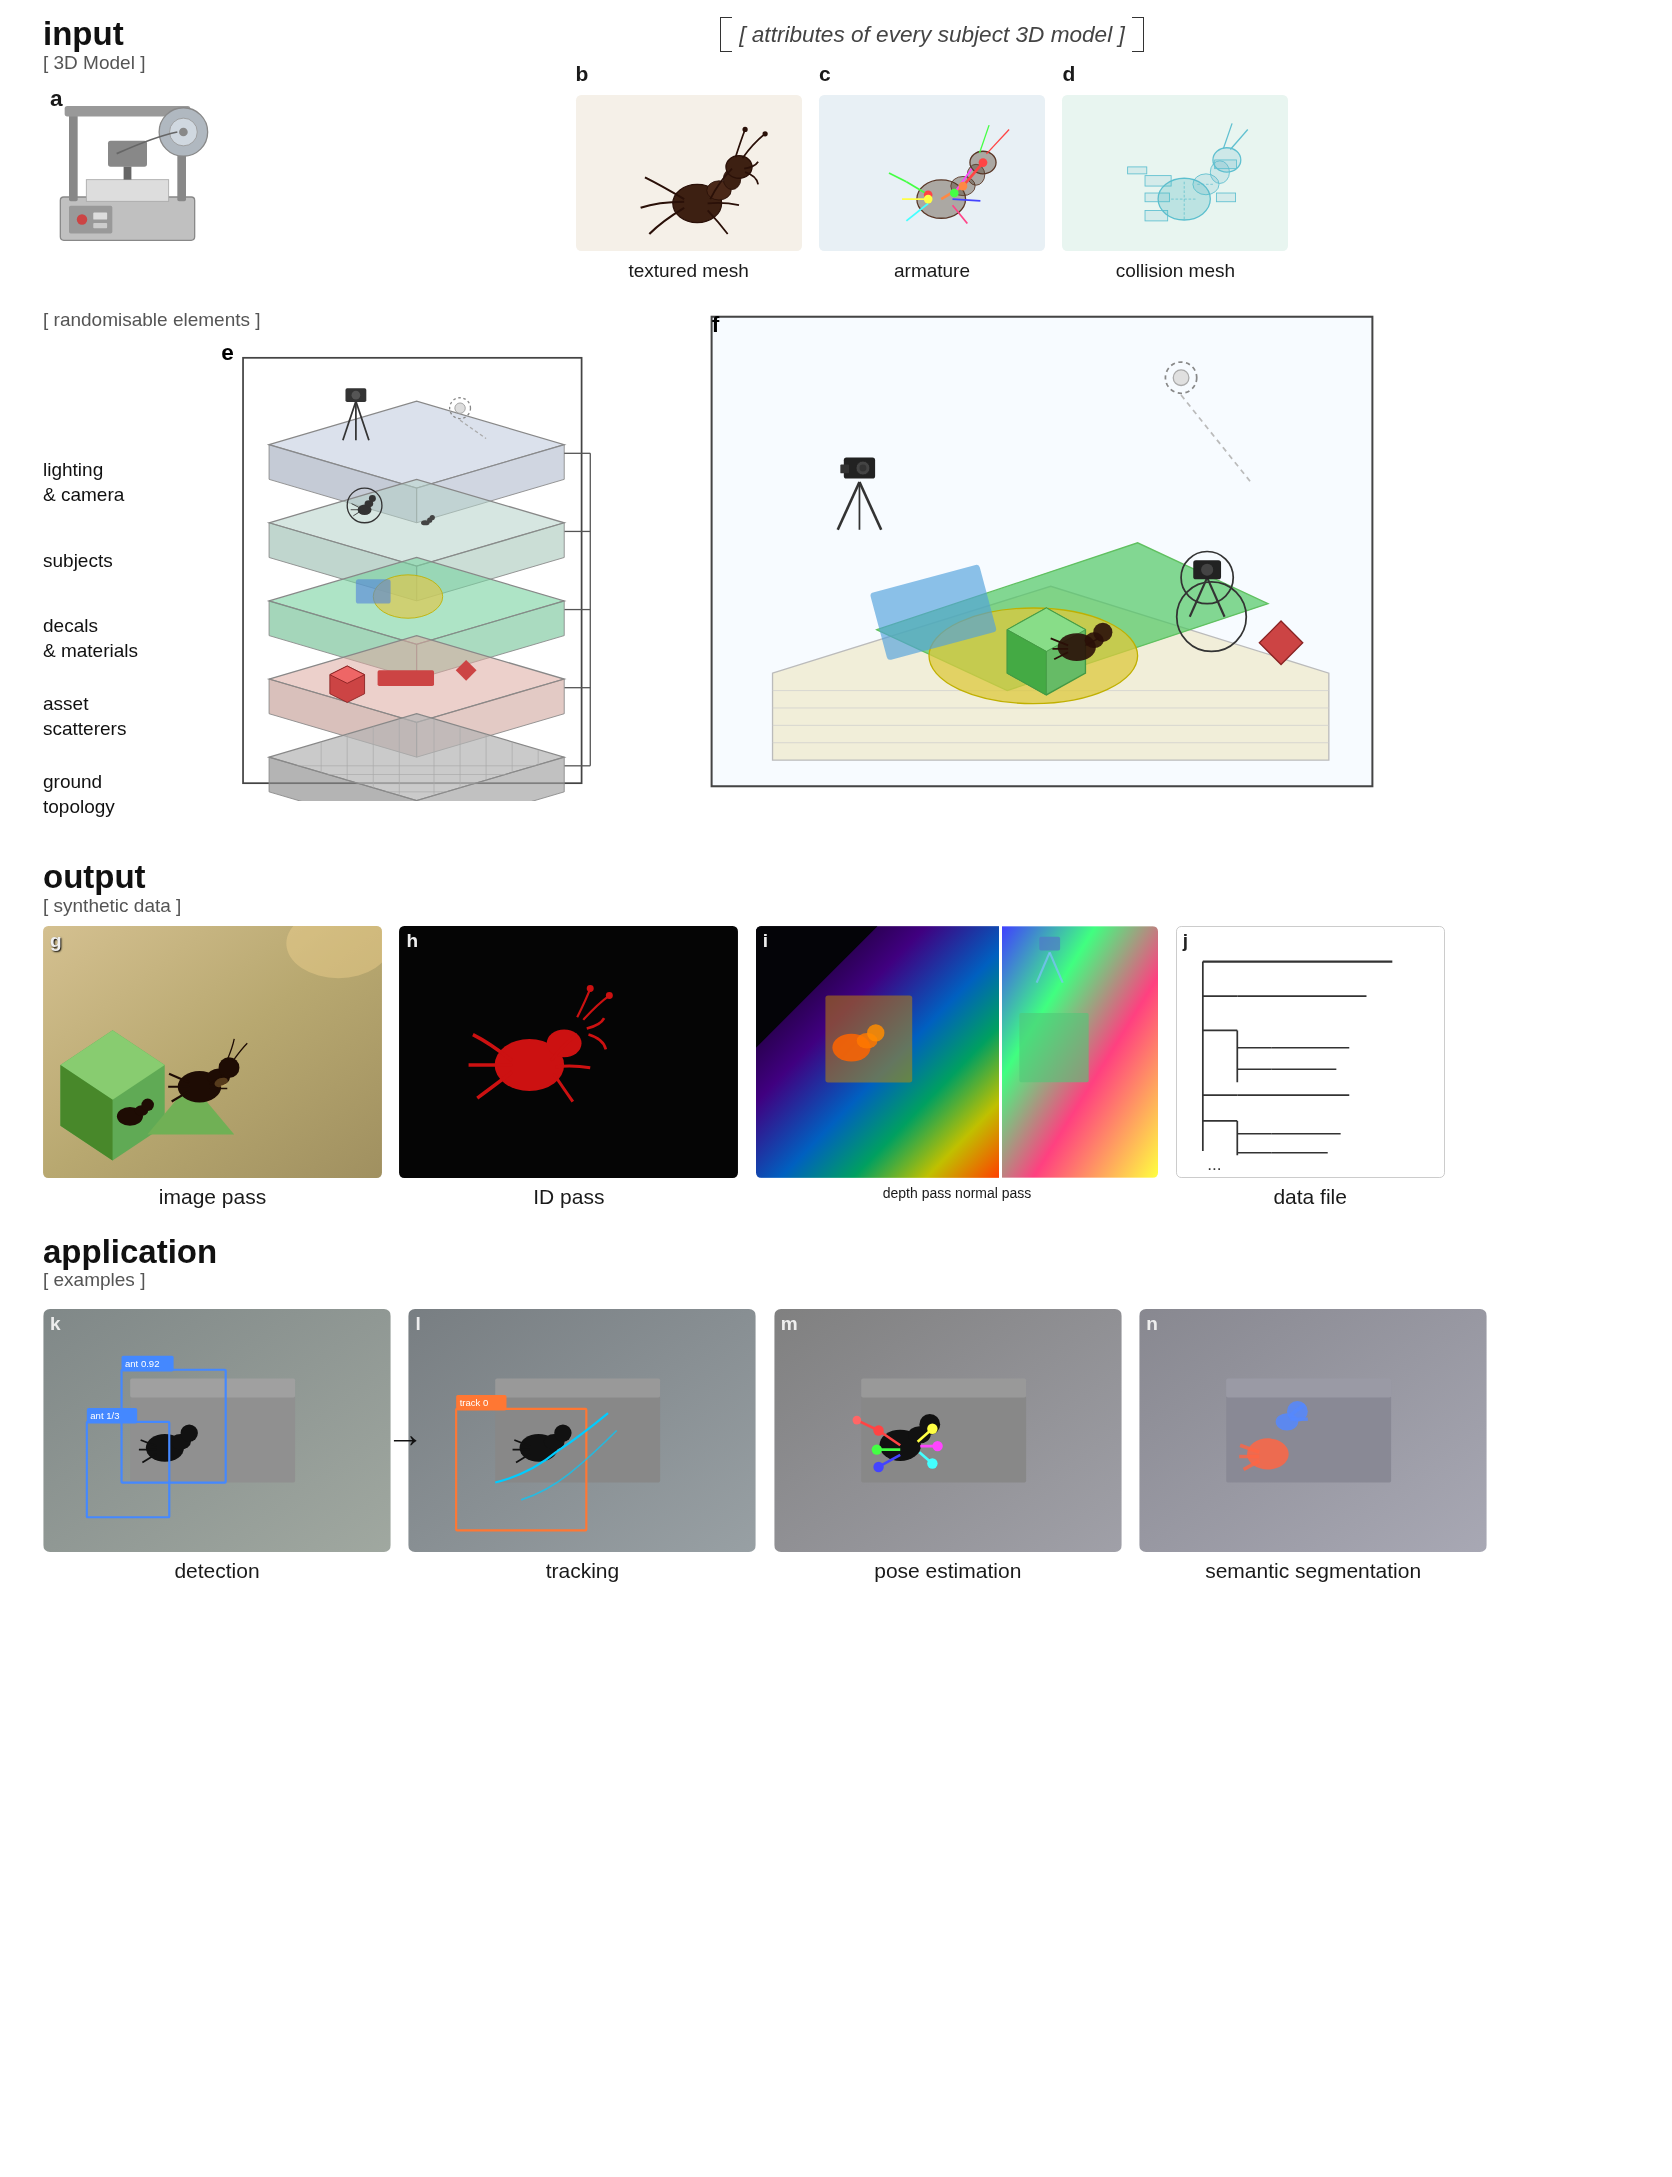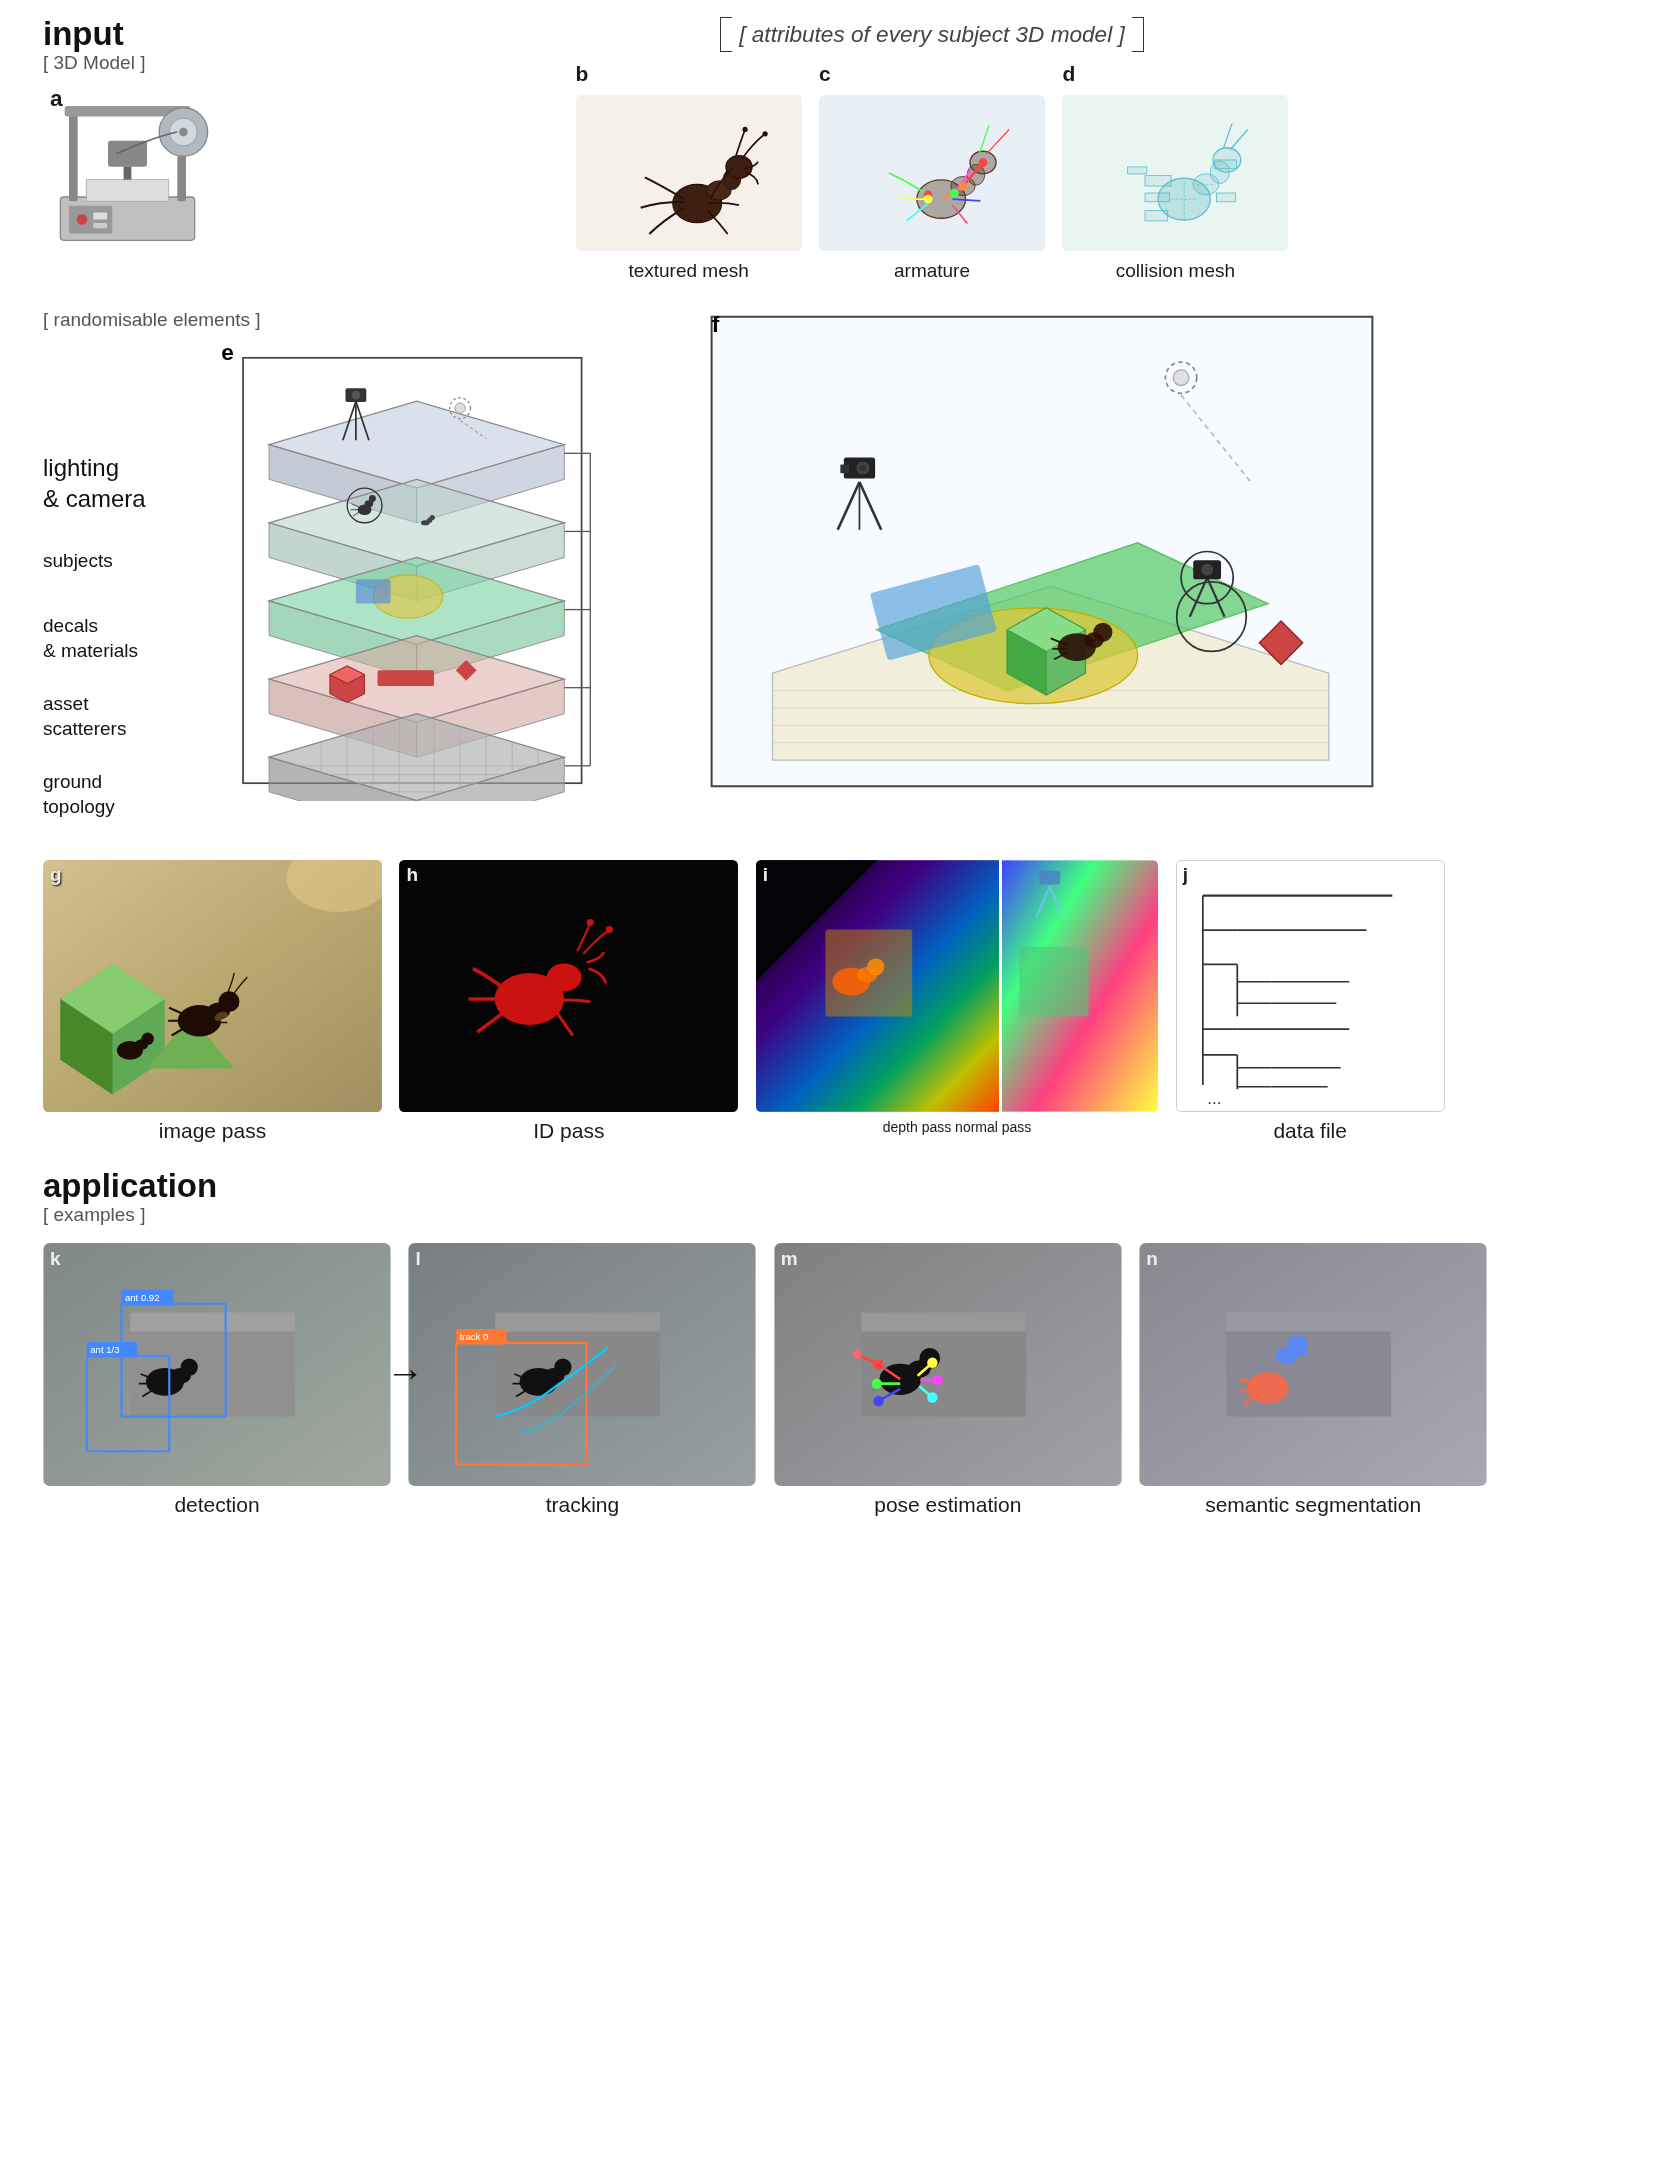--- a/index.html
+++ b/index.html
@@ -352,21 +352,21 @@
 
     <div class="row2-left">
       <div class="section-title-block">
         <div class="title-sub">[ randomisable elements ]</div>
       </div>
 
       <div class="row2-left-inner">
 
         <div class="row2-layers-labels">
           <div style="height:78px; display:flex; align-items:center;">
-            <span style="font-size:24px; color:#111; line-height:1.3;">lighting<br>&amp; camera</span>
+            <span style="font-size:19px; color:#111; line-height:1.3;">lighting<br>&amp; camera</span>
           </div>
           <div style="height:78px; display:flex; align-items:center;">
             <span style="font-size:19px; color:#111;">subjects</span>
           </div>
           <div style="height:78px; display:flex; align-items:center;">
             <span style="font-size:19px; color:#111; line-height:1.3;">decals<br>&amp; materials</span>
           </div>
           <div style="height:78px; display:flex; align-items:center;">
             <span style="font-size:19px; color:#111; line-height:1.3;">asset<br>scatterers</span>
           </div>
@@ -567,20 +567,24 @@
           </g>
 
           <circle cx="585" cy="355" r="40" fill="none" stroke="#333" stroke-width="2"></circle>
 
         </svg>
       </div>
     </div>
   </div>
 
   <div class="row3">
+    <div class="section-title-block">
+      <div class="title-main">output</div>
+      <div class="title-sub">[ synthetic data ]</div>
+    </div>
 
     <div class="row3-images">
 
       <div class="output-item">
         <div style="position:relative;">
           <span style="position:absolute; top:4.3px; left:7px; font-size:19px; font-weight:bold; z-index:10; color:#eee; text-shadow:0.9px 0.9px 1.7px #000;">g</span>
           <svg width="339" height="252" viewBox="0 0 390 290" style="border-radius:5.2px; display:block;">
 
             <defs>
               <linearGradient id="bgGrad" x1="0" y1="0" x2="1" y2="1">

